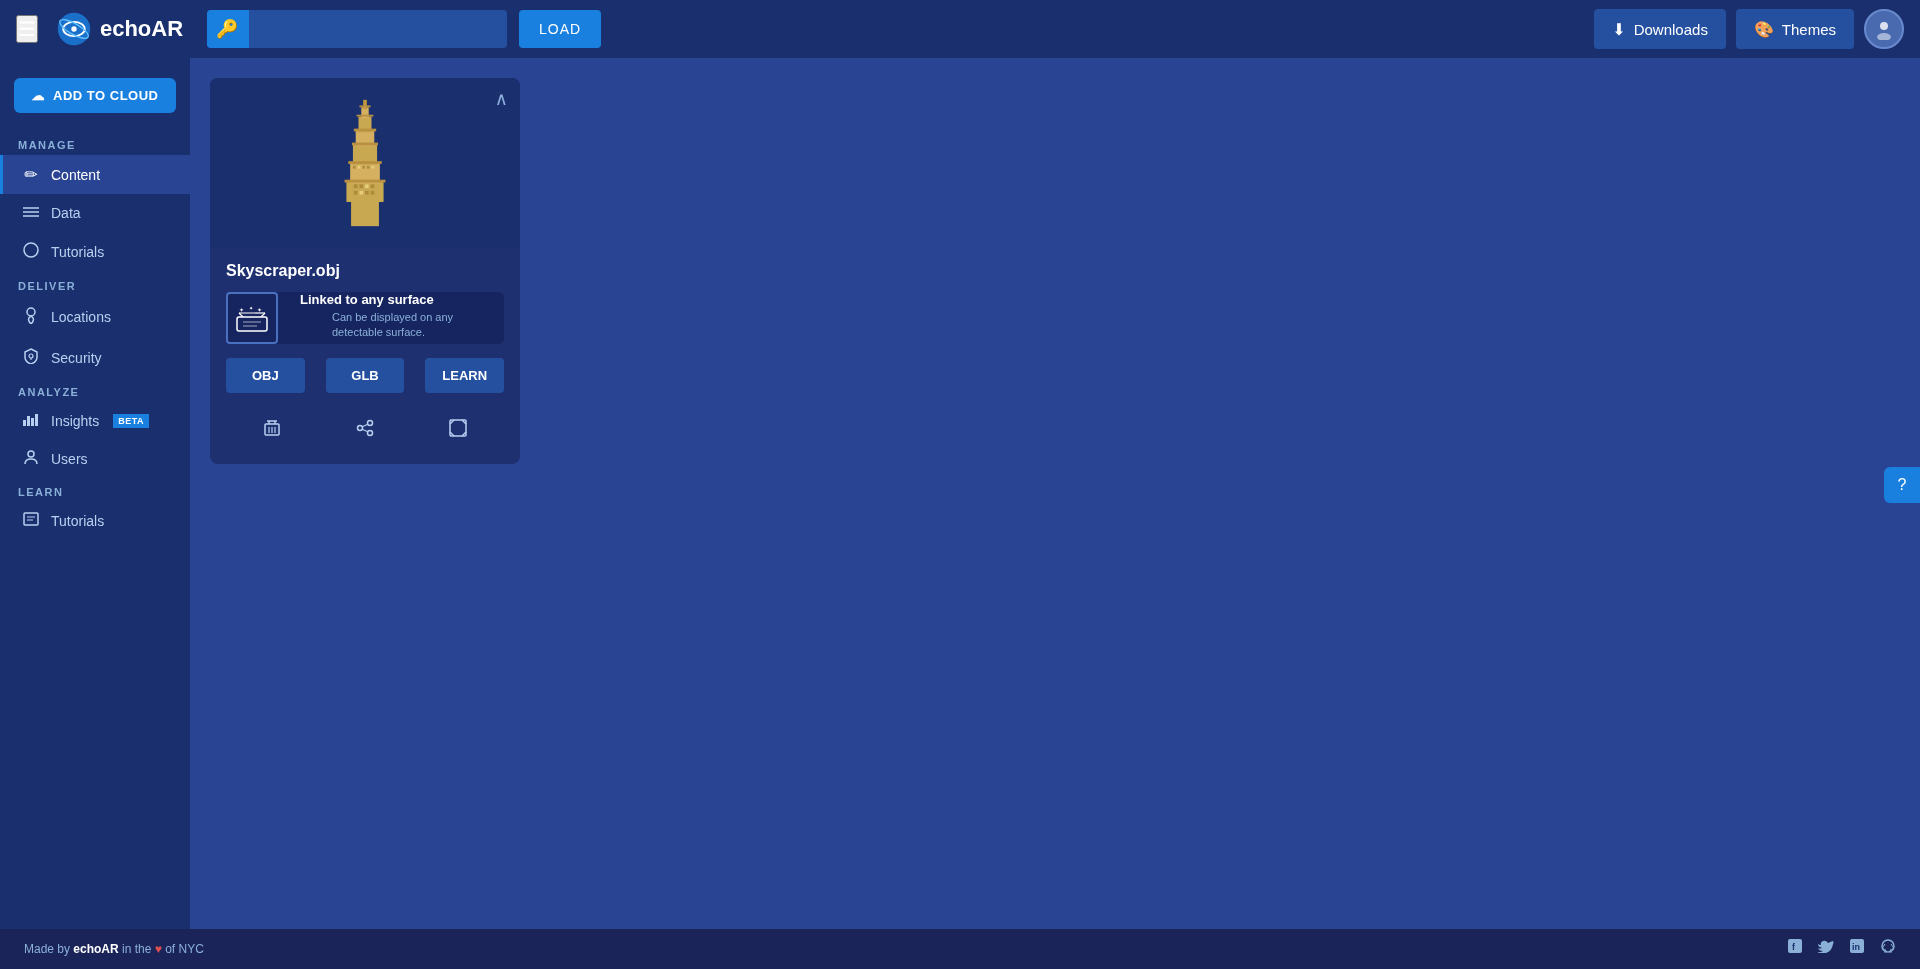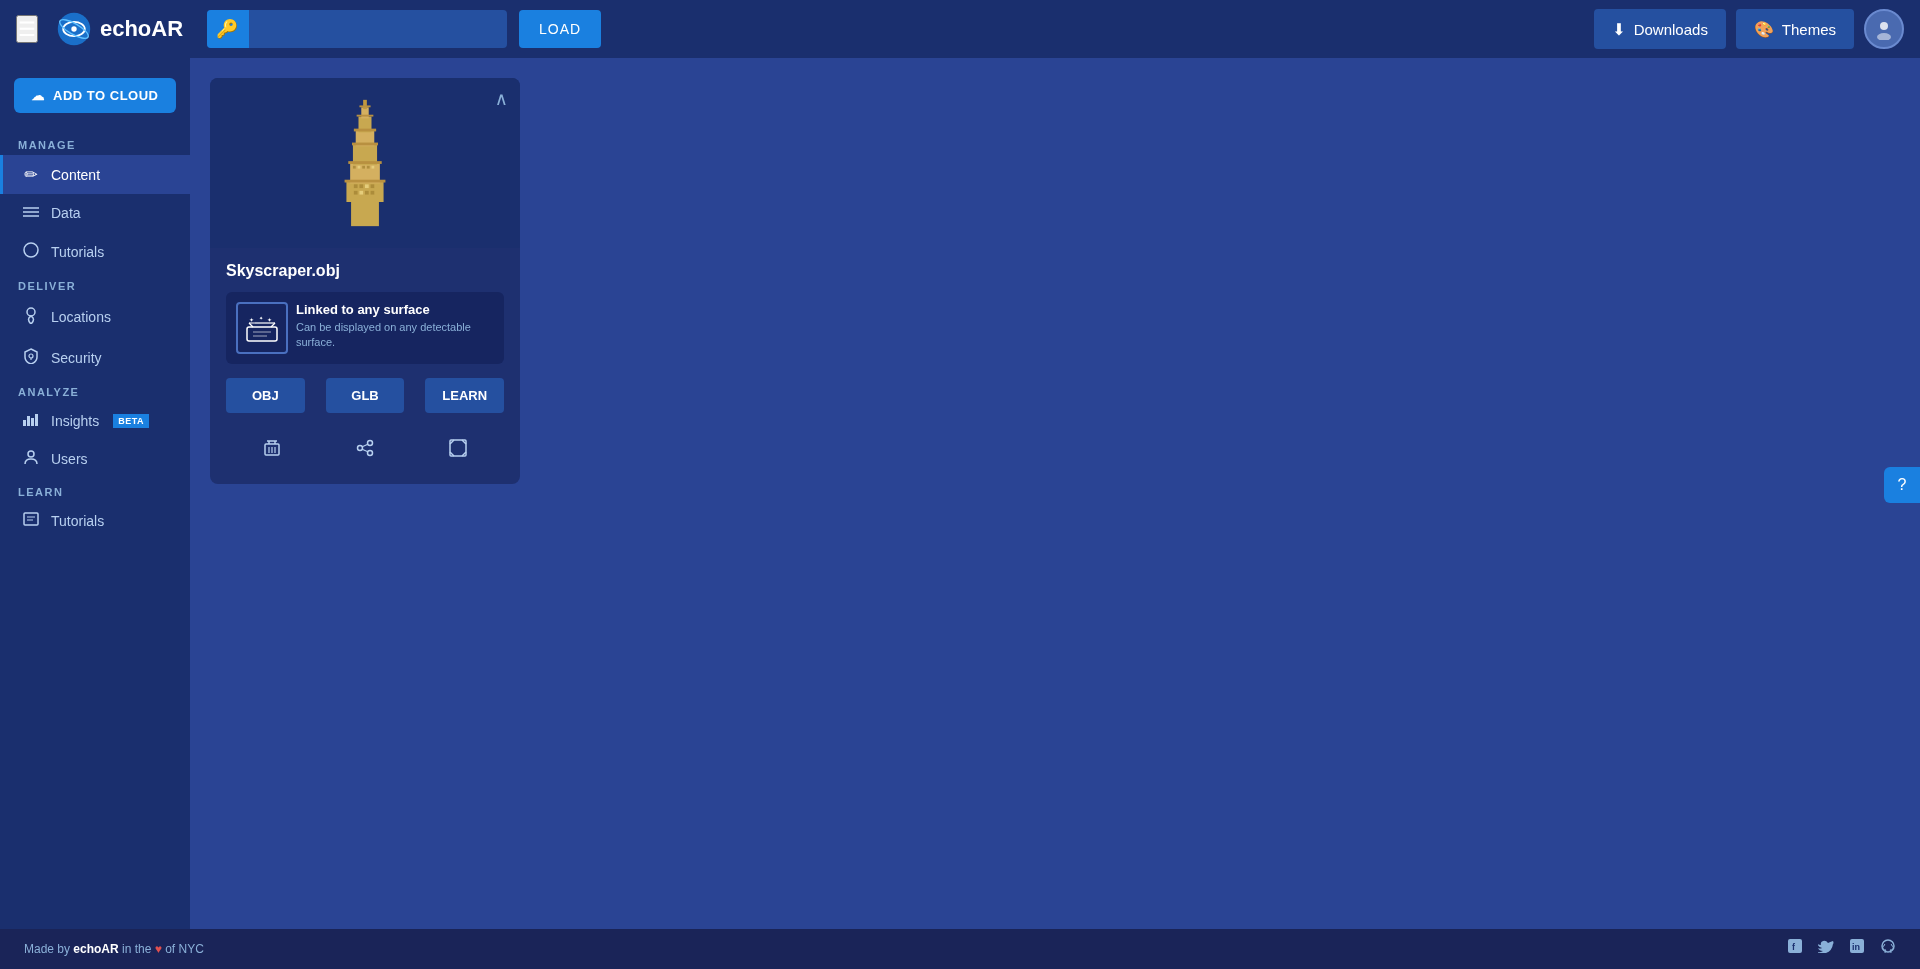--- a/index.html
+++ b/index.html
@@ -235,24 +235,23 @@
     }
     .card-title {
       font-size: 16px;
       font-weight: bold;
       color: white;
       margin-bottom: 12px;
     }
     .card-surface-info {
       display: flex;
       align-items: flex-start;
-      gap: 8px;
+      gap: 22px;
       background: #162560;
       border-radius: 6px;
-      padding: 10px;
       margin-bottom: 14px;
     }
     .surface-icon-box {
       width: 52px;
       height: 52px;
       border: 2px solid #4a70c0;
       border-radius: 4px;
       display: flex;
       align-items: center;
       justify-content: center;
@@ -261,20 +260,21 @@
     .surface-text-title {
       font-size: 13px;
       font-weight: bold;
       color: white;
       margin-bottom: 3px;
     }
     .surface-text-sub {
       font-size: 11px;
       color: #8ab0d8;
       line-height: 1.4;
+      margin-left: 32px;
     }
     .card-format-btns {
       display: flex;
       gap: 21px;
       margin-bottom: 14px;
     }
     .format-btn {
       flex: 1;
       background: #2550a0;
       border: none;

